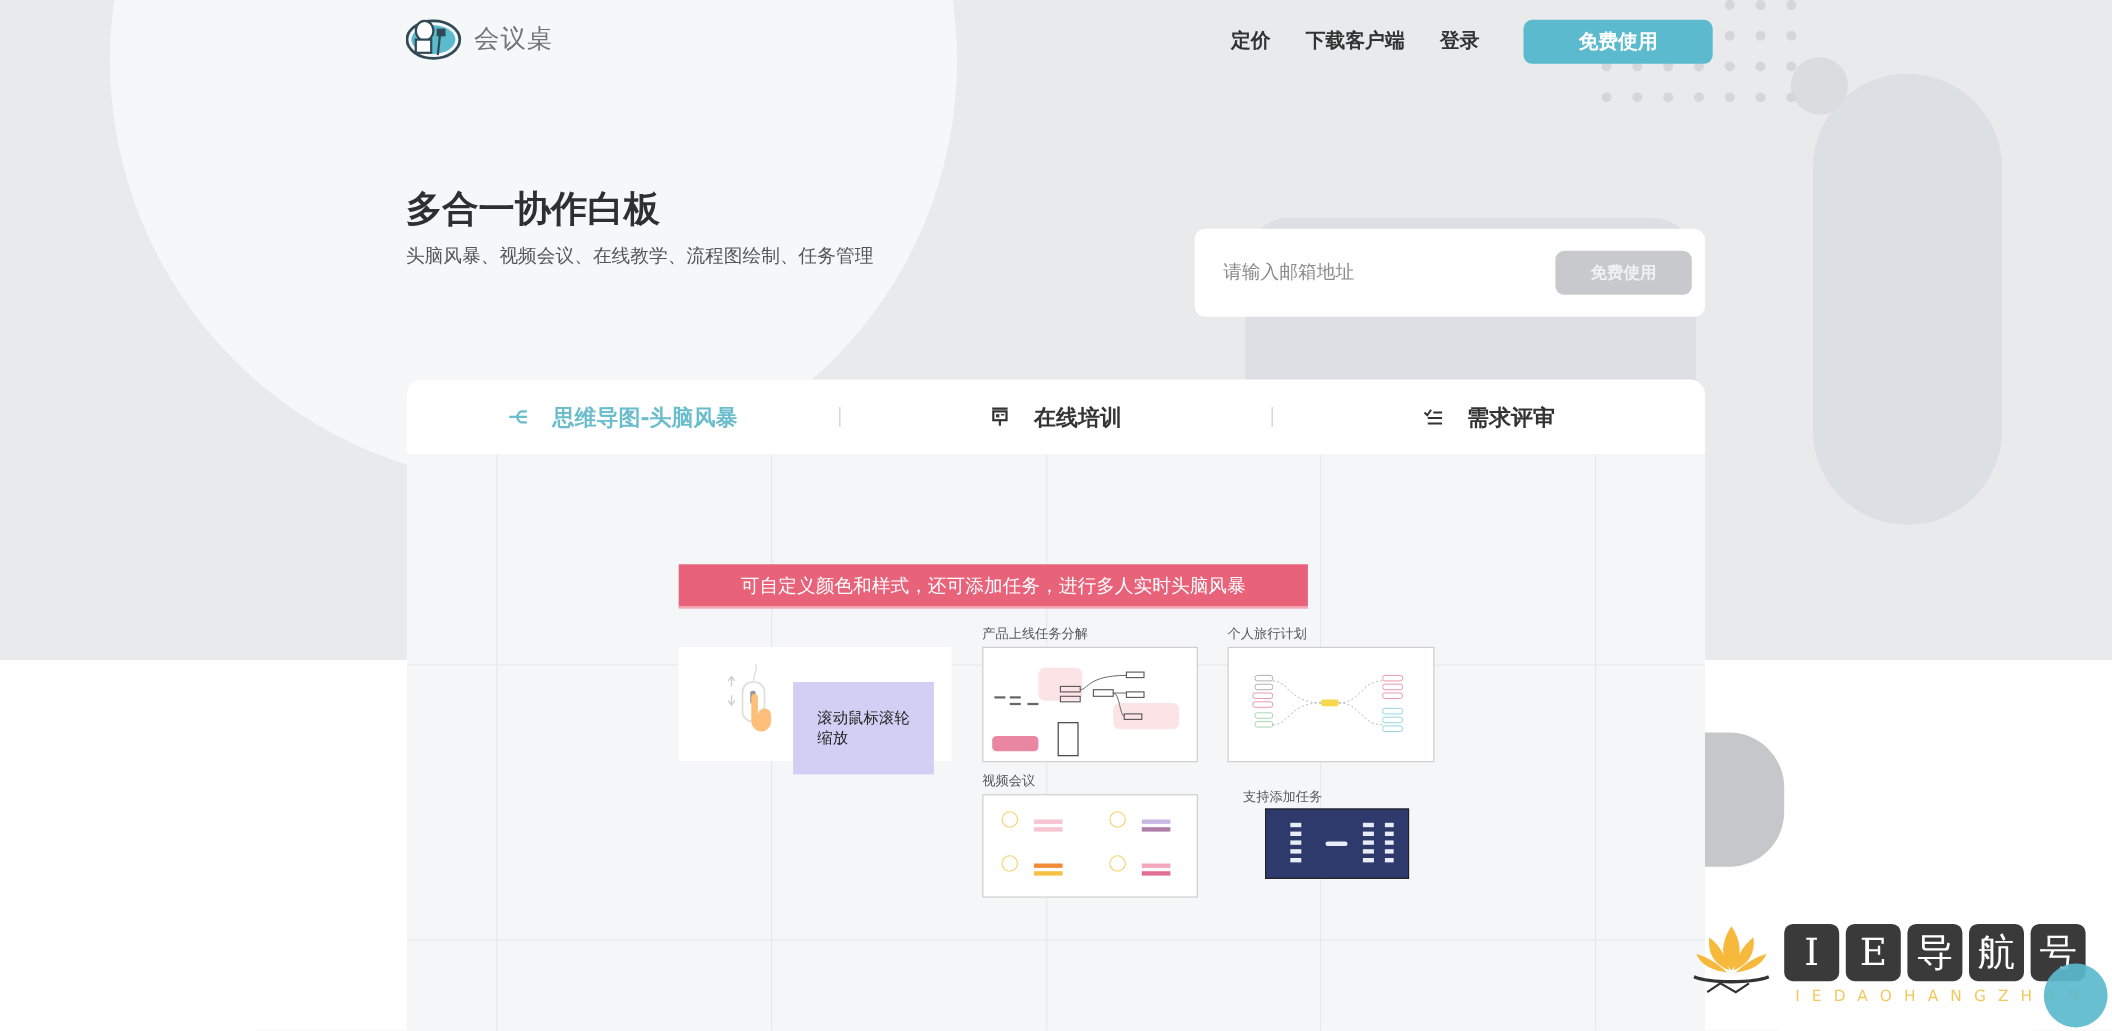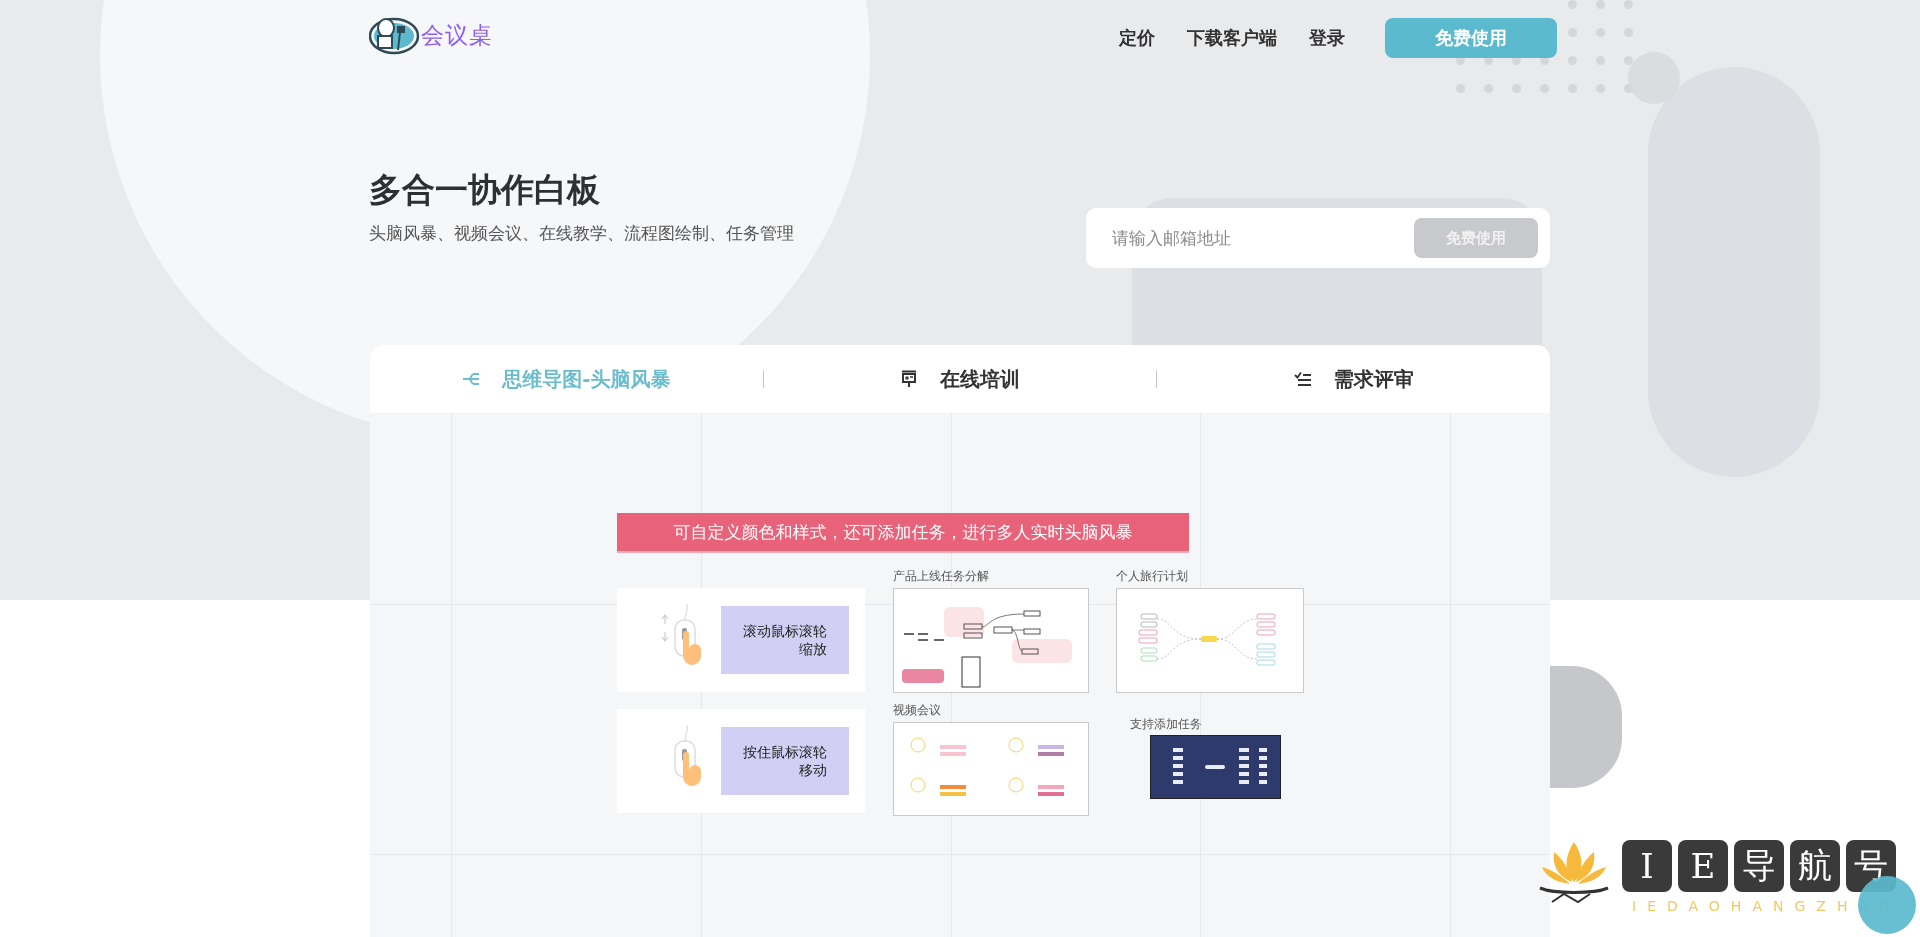--- a/index.html
+++ b/index.html
@@ -13,51 +13,51 @@
   .rect-behind { position: absolute; left: 1132px; top: 198px; width: 410px; height: 420px; border-radius: 40px 40px 0 0; background: #dcdfe4; }
   .dots { position: absolute; left: 1456px; top: 22px; width: 180px; height: 100px; }
   .dot { position: absolute; width: 9px; height: 9px; border-radius: 50%; background: #d4d6da; }
 
   .grey-d { position: absolute; left: 1550px; top: 666px; width: 72px; height: 122px; border-radius: 0 50px 50px 0; background: #c6c7cb; }
 
   
   .header { position: absolute; left: 0; top: 0; width: 1920px; height: 76px; }
   .logo { position: absolute; left: 369px; top: 14px; display: flex; align-items: center; }
   .logo-mark { width: 52px; height: 42px; position: relative; }
-  .logo-text { font-size: 23px; color: #8b5cf6; letter-spacing: 1px; text-align: right; }
+  .logo-text { margin-left: 10px; font-size: 23px; color: #737373; letter-spacing: 1px; text-align: right; }
   .nav { position: absolute; top: 18px; left: 1119px; display: flex; align-items: center; }
   .nav-link { font-size: 18px; font-weight: bold; color: #333; margin-right: 32px; line-height: 38px; }
   .nav-cta { width: 172px; height: 40px; border-radius: 8px; background: #5bbacd; color: #fff; font-size: 18px; font-weight: bold; display: flex; align-items: center; justify-content: center; margin-left: 8px; }
 
   
   .hero-title { position: absolute; left: 369px; top: 168px; font-size: 33px; font-weight: bold; color: #2d2f33; }
   .hero-desc { position: absolute; left: 369px; top: 219px; font-size: 17px; color: #555; line-height: 29px; width: 480px; }
 
   
-  .email-box { position: absolute; left: 1086px; top: 208px; width: 464px; height: 60px; border-radius: 10px; background: #fff; display: flex; align-items: center; padding: 0 12px 0 26px; }
+  .email-box { position: absolute; left: 1086px; top: 208px; width: 464px; height: 80px; border-radius: 10px; background: #fff; display: flex; align-items: center; padding: 0 12px 0 26px; }
   .email-input { flex: 1; border: none; outline: none; font-size: 17px; color: #333; background: transparent; font-family: "DejaVu Sans", sans-serif; }
   .email-input::placeholder { color: #8a8a8a; }
   .email-btn { width: 124px; height: 40px; border-radius: 8px; background: #c8c9cd; color: #f2f2f2; font-size: 15px; font-weight: bold; display: flex; align-items: center; justify-content: center; }
 
   
   .panel { position: absolute; left: 370px; top: 345px; width: 1180px; height: 600px; border-radius: 14px 14px 0 0; overflow: hidden; background: #f5f6f8; }
   .tabs { height: 68px; background: #fff; display: flex; align-items: center; justify-content: space-between; }
   .tab { flex: 1; display: flex; align-items: center; justify-content: center; font-size: 20px; font-weight: bold; color: #333; position: relative; height: 100%; }
   .tab.active { color: #6bbdcc; }
   .tab .tab-icon { margin-right: 22px; width: 18px; height: 18px; display: inline-flex; align-items: center; justify-content: center; }
   .tab-sep { width: 1px; height: 18px; background: #c7c7c7; }
 
   .canvas { position: relative; height: 532px; background: #f5f6f8; }
   .vline { position: absolute; top: 0; bottom: 0; width: 1px; background: #e7e8eb; }
   .hline { position: absolute; left: 0; right: 0; height: 1px; background: #e7e8eb; }
 
   .banner { position: absolute; left: 247px; top: 100px; width: 572px; height: 40px; background: #e8627a; color: #fff; font-size: 17px; display: flex; align-items: center; justify-content: center; border-bottom: 2px solid #f4a9b6; }
 
   .mouse-card { position: absolute; left: 247px; width: 248px; height: 104px; background: #fff; }
-  .mouse-card .label-box { position: absolute; left: 104px; top: 18px; width: 128px; height: 68px; background: #d1d0f4; font-size: 14px; color: #222; display: flex; align-items: center; justify-content: center; text-align: right; line-height: 18px; }
+  .mouse-card .label-box { position: absolute; left: 104px; top: 32px; width: 128px; height: 84px; background: #d1d0f4; font-size: 14px; color: #222; display: flex; align-items: center; justify-content: center; text-align: left; line-height: 18px; }
   .mouse-card .mouse { position: absolute; left: 44px; top: 14px; width: 40px; height: 80px; }
 
   .thumb-title { position: absolute; font-size: 12px; color: #555; text-align: right; }
   .thumb { position: absolute; background: #fff; border: 1px solid #c9c9c9; overflow: hidden; }
   .thumb.dark { background: #2d3a6b; border-color: #222; }
 
   
   .watermark { position: absolute; left: 1534px; top: 832px; width: 380px; height: 100px; }
   .wm-tiles { position: absolute; left: 88px; top: 8px; display: flex; gap: 6px; }
   .wm-tile { width: 50px; height: 52px; background: #3a3a3a; border-radius: 8px; color: #fff; font-size: 34px; font-family: "DejaVu Serif", serif; display: flex; align-items: center; justify-content: center; }
@@ -184,33 +184,20 @@
           <rect x="14" y="18" width="20" height="36" rx="9" fill="none" stroke="#ddd" stroke-width="1.5"></rect>
           <path d="M24 18 C24 10 28 8 26 2" stroke="#ddd" stroke-width="1.2" fill="none"></path>
           <rect x="21" y="26" width="5" height="12" rx="2" fill="#999"></rect>
           <path d="M22 32 v22 a9 9 0 0 0 18 0 v-6 a6 6 0 0 0 -12 0 v-16 a3 3 0 0 0 -6 0 z" fill="#fdbf7a"></path>
         </svg>
       </span>
       <div class="label-box">
         <div><span>滚动鼠标滚轮</span><br><span>缩放</span></div>
       </div>
     </div>
-    <div class="mouse-card" style="top:296px">
-      <span class="mouse">
-        <svg width="44" height="80" viewBox="0 0 44 80">
-          <rect x="14" y="18" width="20" height="36" rx="9" fill="none" stroke="#ddd" stroke-width="1.5"></rect>
-          <path d="M24 18 C24 10 28 8 26 2" stroke="#ddd" stroke-width="1.2" fill="none"></path>
-          <rect x="21" y="26" width="5" height="12" rx="2" fill="#999"></rect>
-          <path d="M22 32 v22 a9 9 0 0 0 18 0 v-6 a6 6 0 0 0 -12 0 v-16 a3 3 0 0 0 -6 0 z" fill="#fdbf7a"></path>
-        </svg>
-      </span>
-      <div class="label-box">
-        <div><span>按住鼠标滚轮</span><br><span>移动</span></div>
-      </div>
-    </div>
 
     <div class="thumb-title" style="left:523px;top:155px">产品上线任务分解</div>
     <div class="thumb" style="left:523px;top:175px;width:196px;height:105px">
       <svg width="196" height="105" viewBox="0 0 196 105">
         <rect x="50" y="18" width="40" height="30" rx="6" fill="#fbe3e6"></rect>
         <rect x="118" y="50" width="60" height="24" rx="6" fill="#fbe3e6"></rect>
         <rect x="8" y="80" width="42" height="14" rx="4" fill="#e986a1"></rect>
         <rect x="70" y="35" width="18" height="5" fill="none" stroke="#555"></rect>
         <rect x="70" y="44" width="18" height="5" fill="none" stroke="#555"></rect>
         <rect x="100" y="38" width="18" height="6" fill="none" stroke="#555"></rect>

